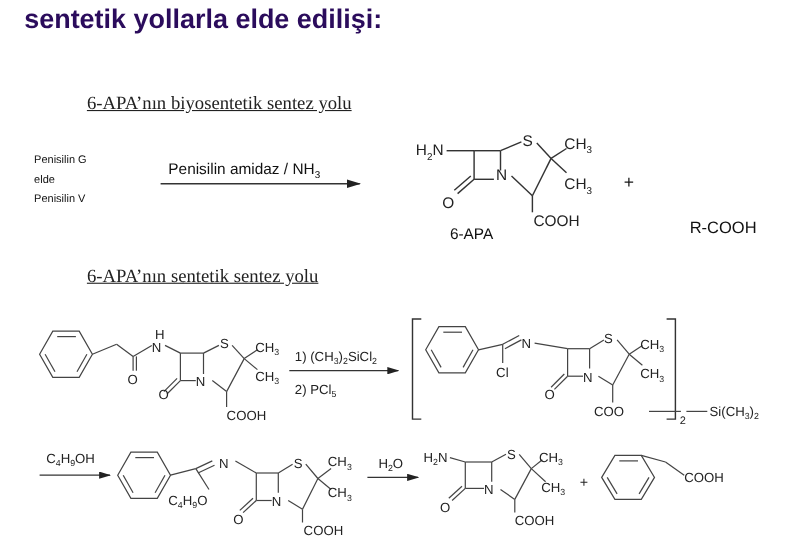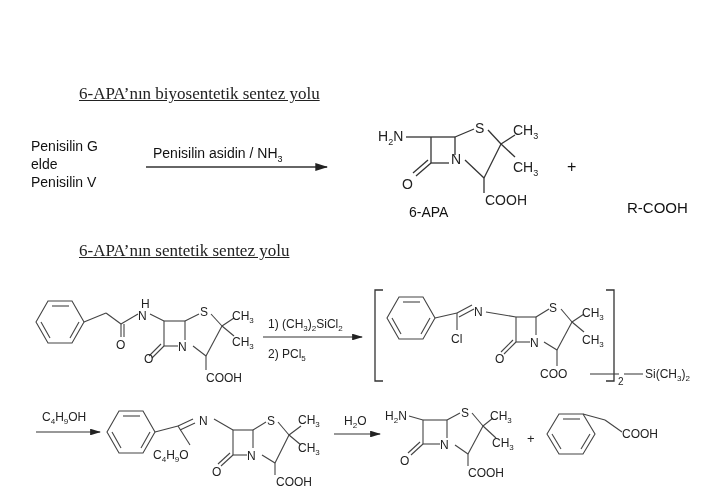--- a/index.html
+++ b/index.html
@@ -7,32 +7,33 @@
   .title { position:absolute; left:22px; top:4px; font-family:"Liberation Sans", sans-serif; font-weight:bold; font-size:24.5px; line-height:28px; color:#2b0c5c; }
   .section-head { position:absolute; font-family:"Liberation Serif", serif; font-size:17px; text-decoration:underline; color:#222; }
   .t { position:absolute; font-family:"Liberation Sans", sans-serif; color:#111; white-space:nowrap; }
   svg { position:absolute; left:0; top:0; }
   svg text { font-family:"Liberation Sans", sans-serif; fill:#222; }
 </style>
 </head>
 <body>
 
 <div class="title">
+  <div>sentetik yollarla elde edilişi:</div>
 </div>
 
 <div class="section-head" style="left:79px; top:84px;">6-APA’nın biyosentetik sentez yolu</div>
 
-<div class="t" style="left:31px; top:137px; font-size:14px; line-height:18px;">
+<div class="t" style="left:31px; top:137px; font-size:10px; line-height:18px;">
   <div>Penisilin G</div>
   <div>elde</div>
   <div>Penisilin V</div>
 </div>
 
 <div class="t" style="left:153px; top:145px; font-size:14px;">
-  <span>Penisilin asidin / NH</span><sub style="font-size:9px;">3</sub>
+  <span>Penisilin amidaz / NH</span><sub style="font-size:9px;">3</sub>
 </div>
 
 <div class="t" style="left:567px; top:158px; font-size:16px;">+</div>
 <div class="t" style="left:627px; top:156px; font-size:15px;margin-top:43px;">R-COOH</div>
 <div class="t" style="left:409px; top:204px; font-size:14px;">6-APA</div>
 
 <div class="section-head" style="left:79px; top:241px;text-align:right;">6-APA’nın sentetik sentez yolu</div>
 
 <svg width="723" height="496" viewBox="0 0 723 496">
   <defs>

